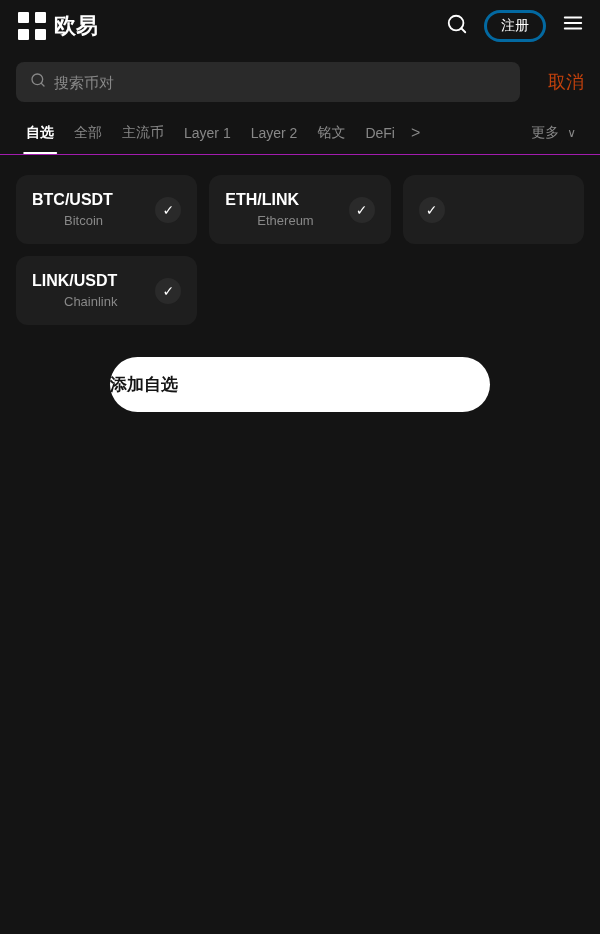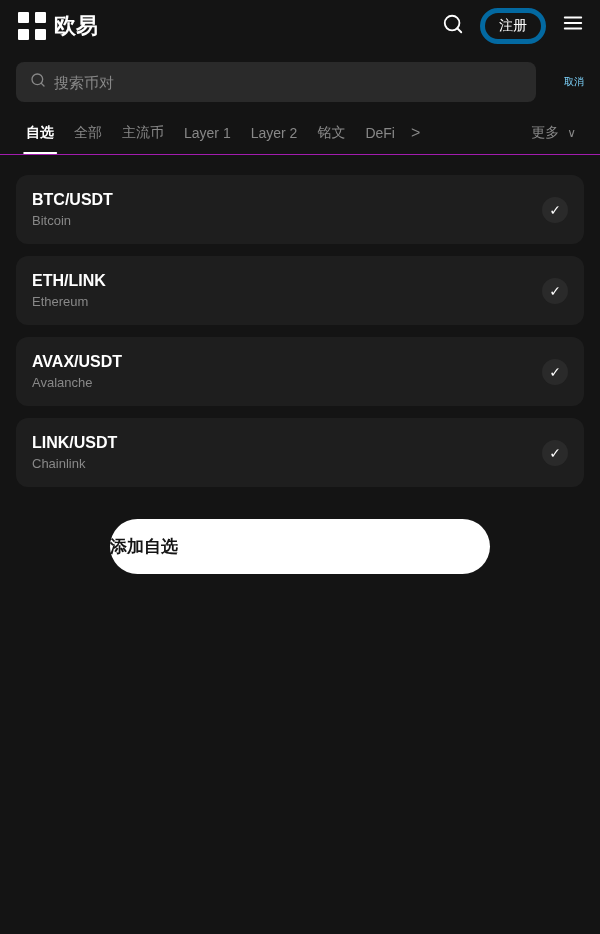--- a/index.html
+++ b/index.html
@@ -49,21 +49,21 @@
       gap: 16px;
     }
 
     .search-icon-header {
       color: #ffffff;
       font-size: 20px;
       cursor: pointer;
     }
 
     .register-btn {
-      border: 5px solid #0369a1;
+      border: 3px solid #0369a1;
       border-radius: 20px;
       padding: 4px 14px;
       font-size: 14px;
       color: #ffffff;
       background: transparent;
       cursor: pointer;
     }
 
     .menu-icon {
       font-size: 22px;
@@ -102,22 +102,22 @@
       outline: none;
       color: #ffffff;
       font-size: 15px;
     }
 
     .search-input::placeholder {
       color: #888888;
     }
 
     .cancel-btn {
-      font-size: 10px;
-      color: #7dd3fc;
+      font-size: 18px;
+      color: #c2410c;
       cursor: pointer;
       white-space: nowrap;
       background: transparent;
       border: none;
     }
 
     
     .tabs-container {
       display: flex;
       align-items: center;
@@ -187,21 +187,21 @@
     .section-title {
       font-size: 17px;
       font-weight: 600;
       color: #ffffff;
       margin-bottom: 16px;
     }
 
     
     .currency-grid {
       display: grid;
-      grid-template-columns: 1fr;
+      grid-template-columns: 1fr 1fr 1fr;
       gap: 12px;
       margin-bottom: 32px;
     }
 
     .currency-card {
       background-color: #1e1e1e;
       border-radius: 12px;
       padding: 16px;
       display: flex;
       align-items: center;
@@ -217,20 +217,21 @@
 
     .currency-pair {
       font-size: 16px;
       font-weight: 600;
       color: #ffffff;
     }
 
     .currency-name {
       font-size: 13px;
       color: #888888;
+      margin-left: 32px;
     }
 
     .check-icon {
       width: 26px;
       height: 26px;
       border-radius: 50%;
       background-color: #2a2a2a;
       display: flex;
       align-items: center;
       justify-content: center;
@@ -349,24 +350,20 @@
 
     <div class="currency-card">
       <div class="currency-info">
         <span class="currency-pair">ETH/LINK</span>
         <span class="currency-name">Ethereum</span>
       </div>
       <div class="check-icon">✓</div>
     </div>
 
     <div class="currency-card">
-      <div class="currency-info">
-        <span class="currency-pair">AVAX/USDT</span>
-        <span class="currency-name">Avalanche</span>
-      </div>
       <div class="check-icon">✓</div>
     </div>
 
     <div class="currency-card">
       <div class="currency-info">
         <span class="currency-pair">LINK/USDT</span>
         <span class="currency-name">Chainlink</span>
       </div>
       <div class="check-icon">✓</div>
     </div>

